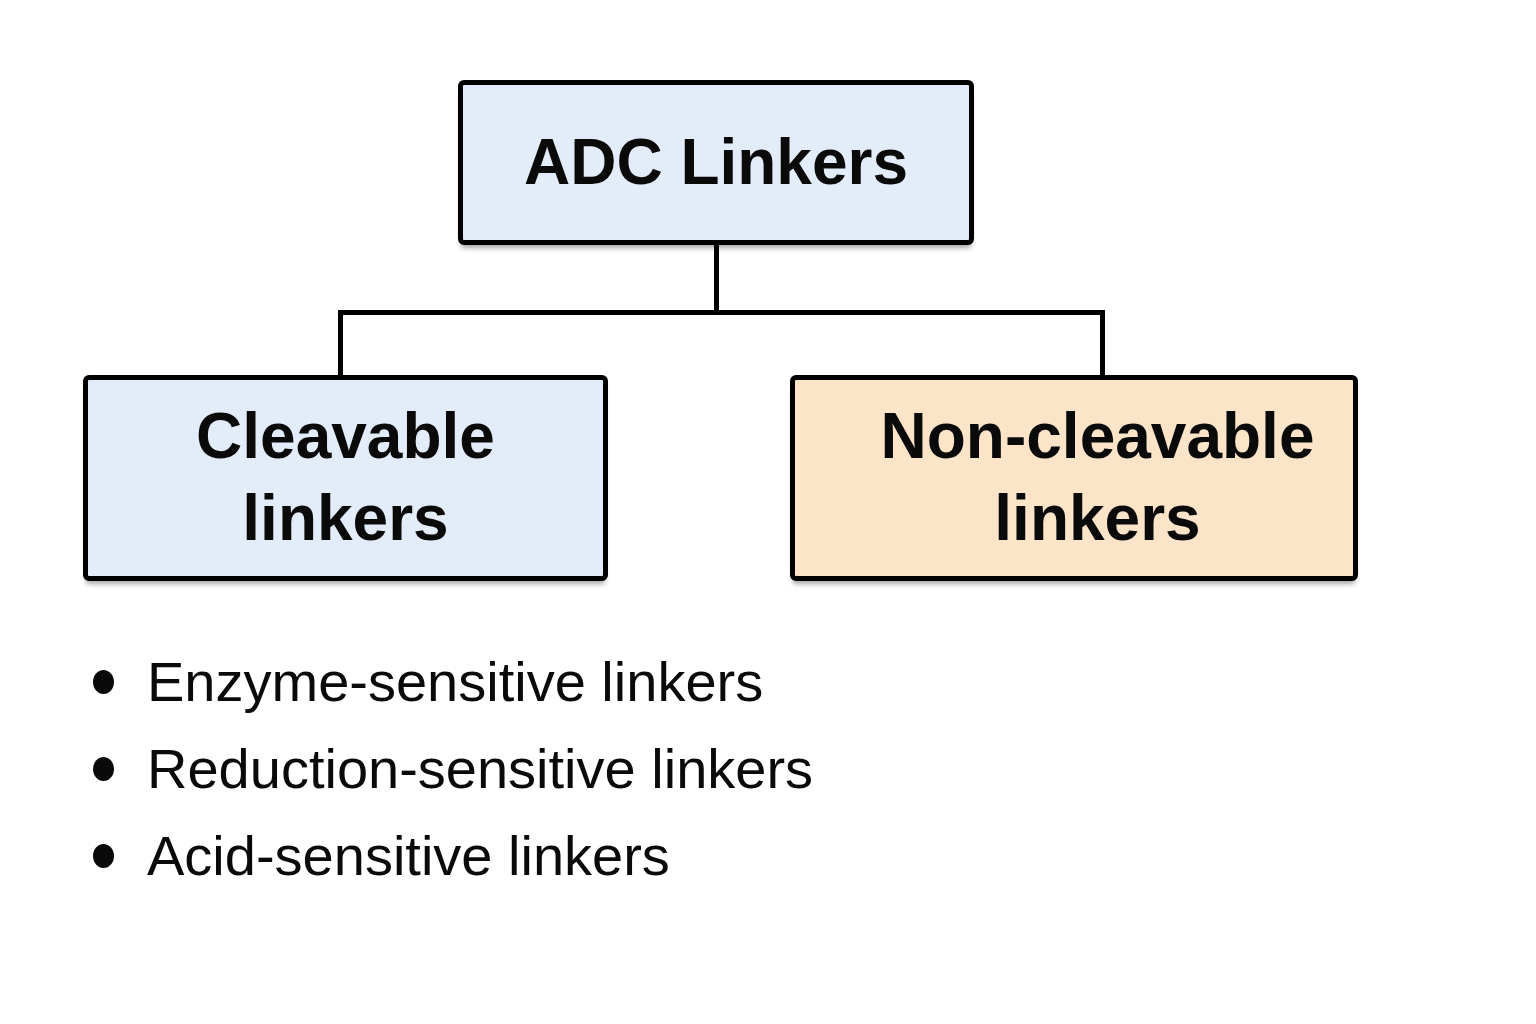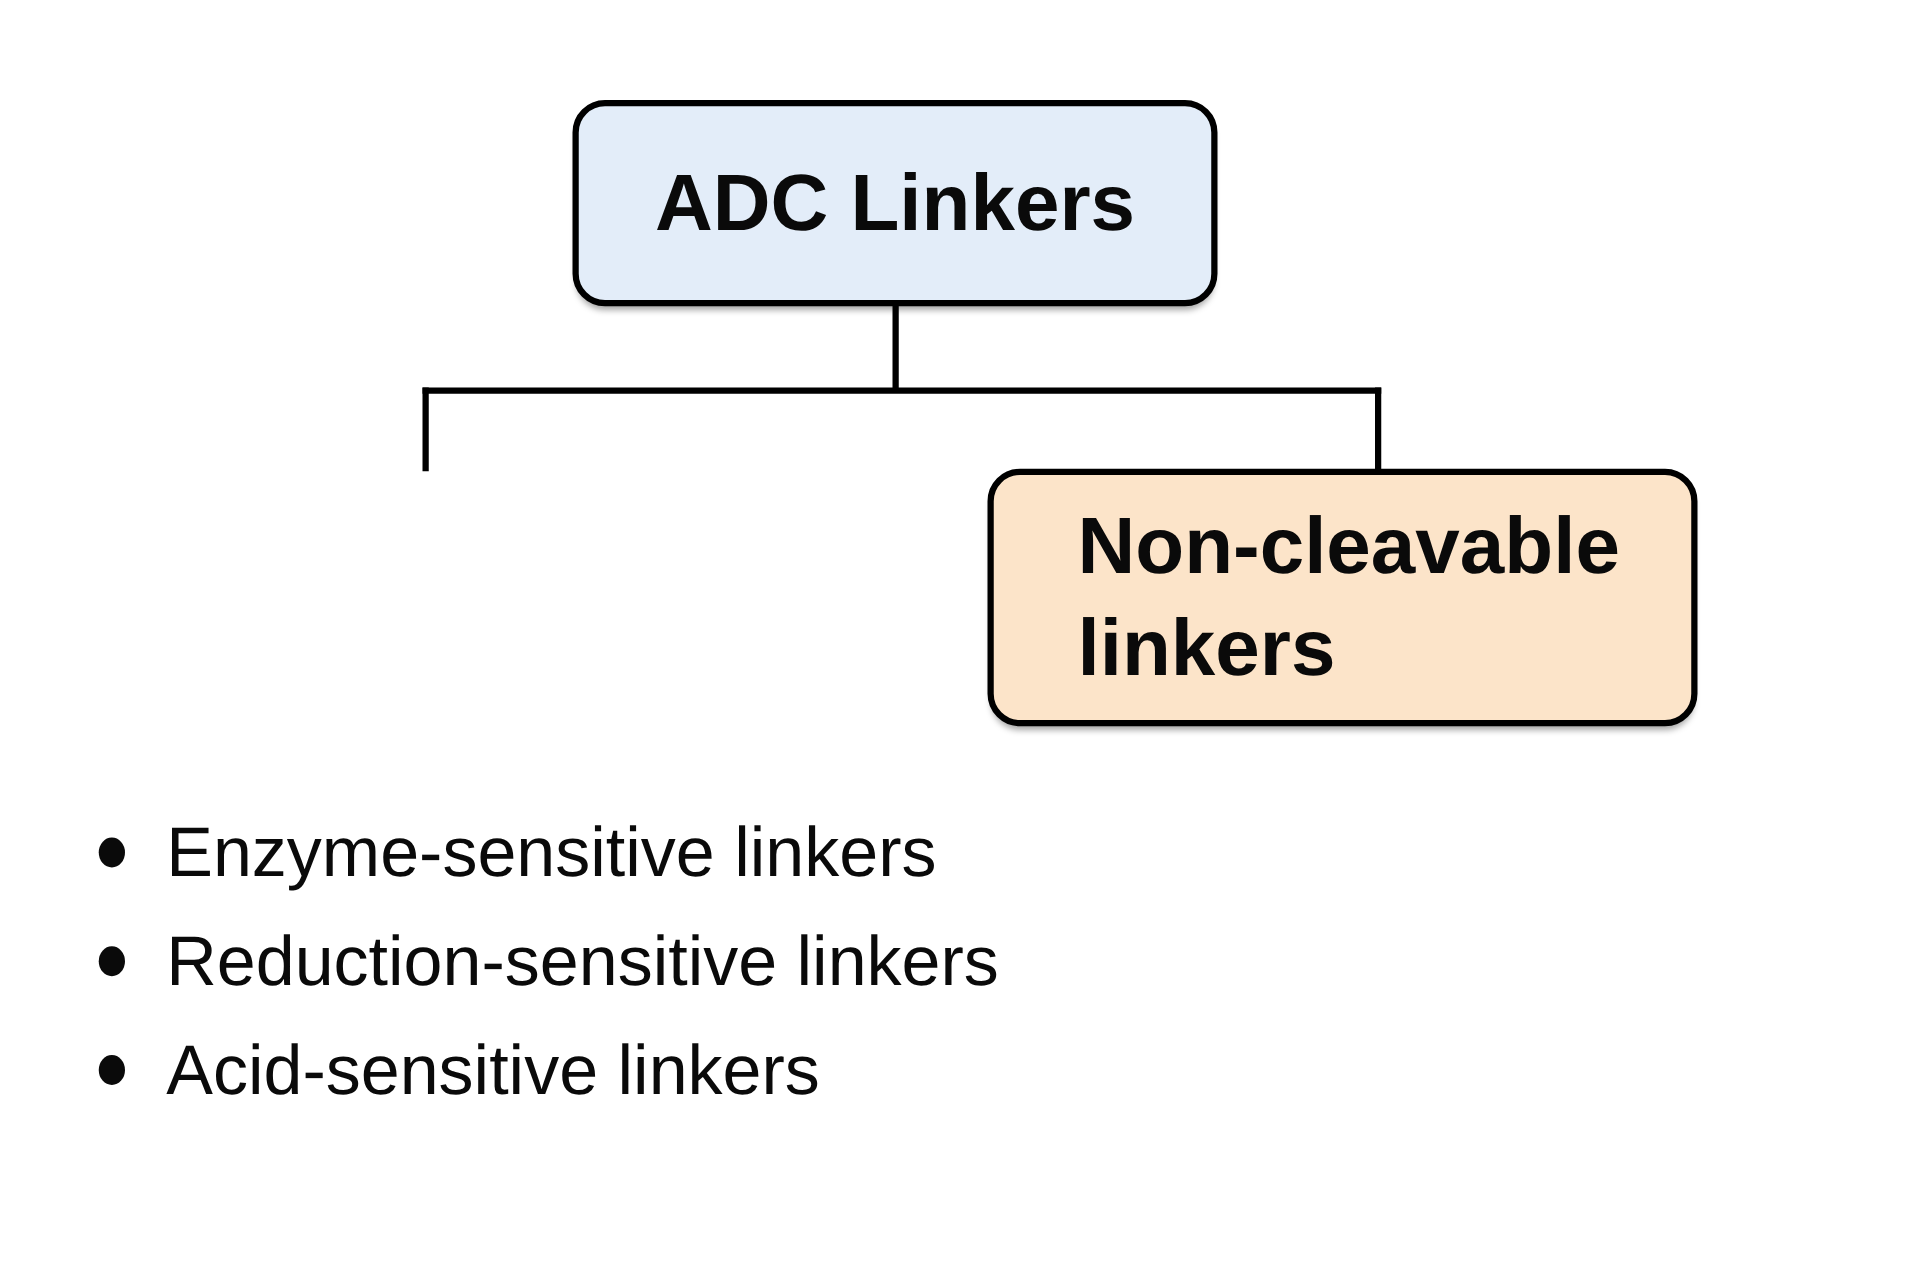--- a/index.html
+++ b/index.html
@@ -15,24 +15,25 @@
     overflow: hidden;
     font-family: "Liberation Sans", sans-serif;
     color: #0a0a0a;
   }
 
   
   .node {
     position: absolute;
     box-sizing: border-box;
     border: 5px solid #000000;
-    border-radius: 26px;
+    border-radius: 6px;
     display: flex;
     align-items: center;
     justify-content: center;
+    text-align: center;
     font-weight: bold;
     box-shadow: 0 6px 5px -3px rgba(0,0,0,0.35);
   }
   .node .label {
     font-size: 64px;
     line-height: 1.28;
     letter-spacing: 0px;
     padding: 0 20px;
   }
   #node-root {
@@ -54,21 +55,21 @@
     background: #000000;
   }
   #conn-stub      { left: 714px; top: 243px; width: 5px;   height: 70px; }
   #conn-h         { left: 338px; top: 310px; width: 767px; height: 5px;  }
   #conn-drop-left { left: 338px; top: 310px; width: 5px;   height: 67px; }
   #conn-drop-right{ left: 1100px; top: 310px; width: 5px;  height: 67px; }
 
   
   #bullet-list {
     position: absolute;
-    left: 79px;
+    left: 93px;
     top: 652px;
     text-align: right;
   }
   .bullet-row {
     display: flex;
     align-items: center;
     height: 60px;
     margin-bottom: 27px;
   }
   .bullet-dot {
@@ -92,20 +93,23 @@
 
   <div class="node" id="node-root" style="background: rgb(227, 237, 249);">
     <div class="label">ADC Linkers</div>
   </div>
 
   <div class="line" id="conn-stub"></div>
   <div class="line" id="conn-h"></div>
   <div class="line" id="conn-drop-left"></div>
   <div class="line" id="conn-drop-right"></div>
 
+  <div class="node" id="node-cleavable" style="background: rgb(227, 237, 249);">
+    <div class="label">Cleavable linkers</div>
+  </div>
 
   <div class="node" id="node-noncleavable" style="background: rgb(252, 228, 201); padding-left: 47px;">
     <div class="label">Non-cleavable linkers</div>
   </div>
 
   <div id="bullet-list">
     <div class="bullet-row">
       <span class="bullet-dot"></span>
       <span class="bullet-text">Enzyme-sensitive linkers</span>
     </div>

